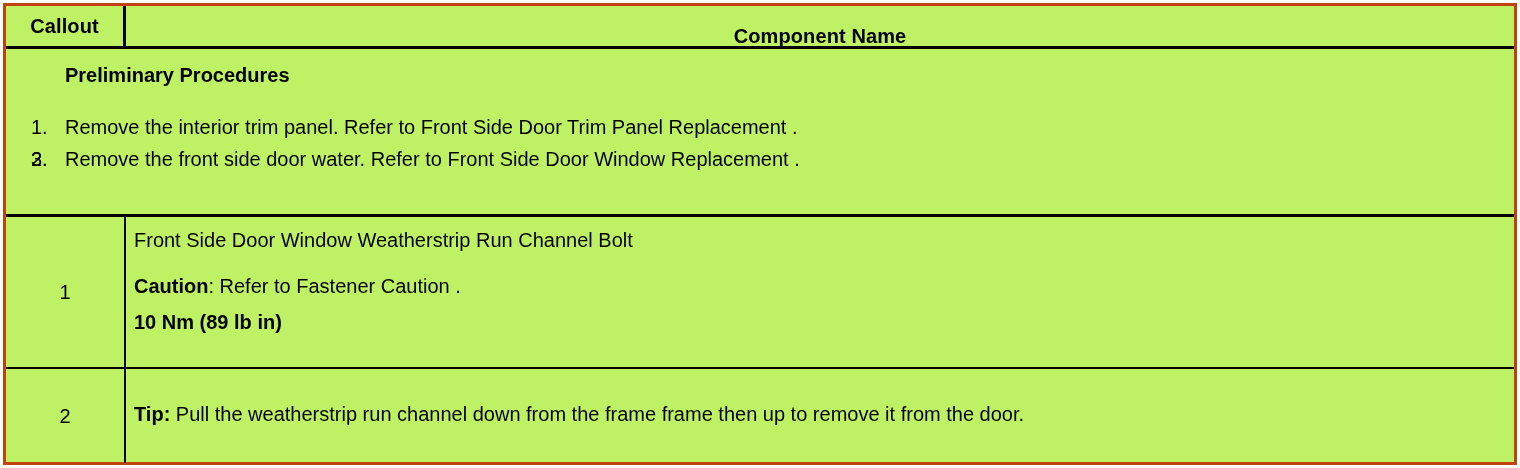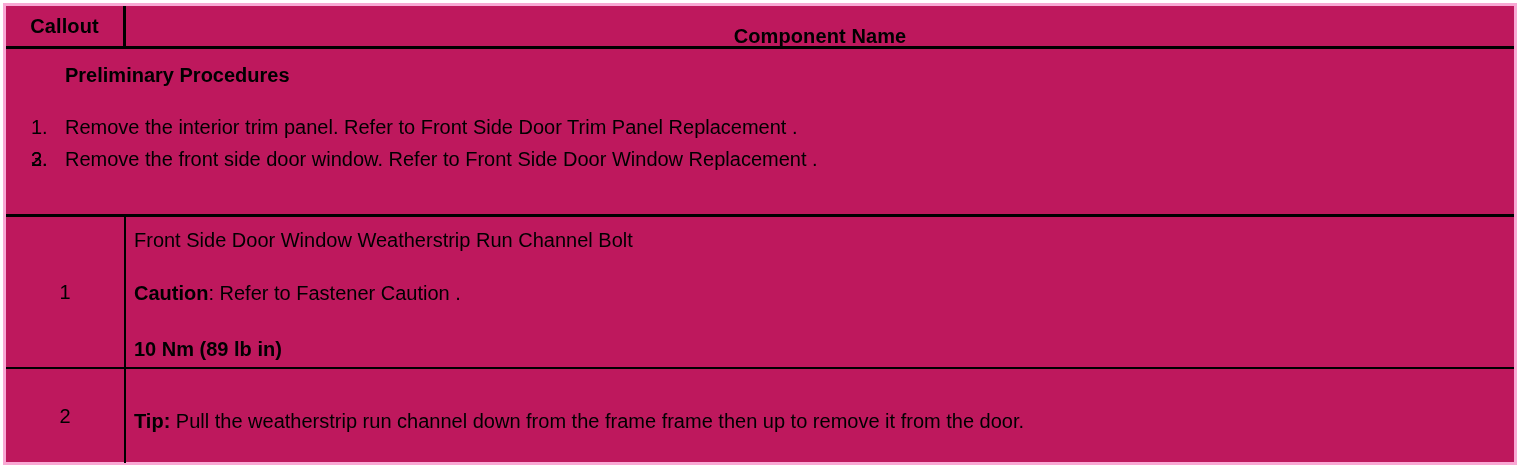--- a/index.html
+++ b/index.html
@@ -17,22 +17,22 @@
     -webkit-font-smoothing: none;
   }
 
   .callout-table {
     position: absolute;
     left: 3px;
     top: 3px;
     width: 1514px;
     height: 462px;
     box-sizing: border-box;
-    border: 3px solid #f9a8d4;
-    background: #be185d;
+    border: 3px solid #c2410c;
+    background: #bef264;
   }
 
   
   .header-row {
     position: relative;
     height: 43px;
     border-bottom: 3px solid #000000;
     box-sizing: border-box;
   }
   .cell-callout-header {
@@ -140,22 +140,22 @@
     top: 0;
     height: 100%;
     box-sizing: border-box;
     padding: 11px 0 3px 8px;
   }
   .comp-line {
     font-size: 20px;
     line-height: 24px;
     white-space: nowrap;
   }
-  .comp-line.gap-lg { margin-top: 29px; }
-  .comp-line.gap-md { margin-top: 32px; }
+  .comp-line.gap-lg { margin-top: 22px; }
+  .comp-line.gap-md { margin-top: 12px; }
   .b { font-weight: bold; }
 </style>
 </head>
 <body>
 
 <div class="callout-table">
 
   <div class="header-row">
     <div class="cell-callout-header">
       <span class="header-text">Callout</span>
@@ -170,21 +170,21 @@
     <ol class="prelim-list">
       <li>
         <span class="li-num">1.</span>
         <span>Remove the interior trim panel. Refer to Front Side Door Trim Panel Replacement .</span>
       </li>
       <li>
         <span class="li-num">2.</span>
       </li>
       <li>
         <span class="li-num">3.</span>
-        <span>Remove the front side door window. Refer to Front Side Door Window Replacement .</span>
+        <span>Remove the front side door water. Refer to Front Side Door Window Replacement .</span>
       </li>
     </ol>
   </div>
 
   <div class="data-row row-1">
     <div class="cell-callout">
       <span class="callout-num">1</span>
     </div>
     <div class="cell-component">
       <div class="comp-line">Front Side Door Window Weatherstrip Run Channel Bolt</div>

